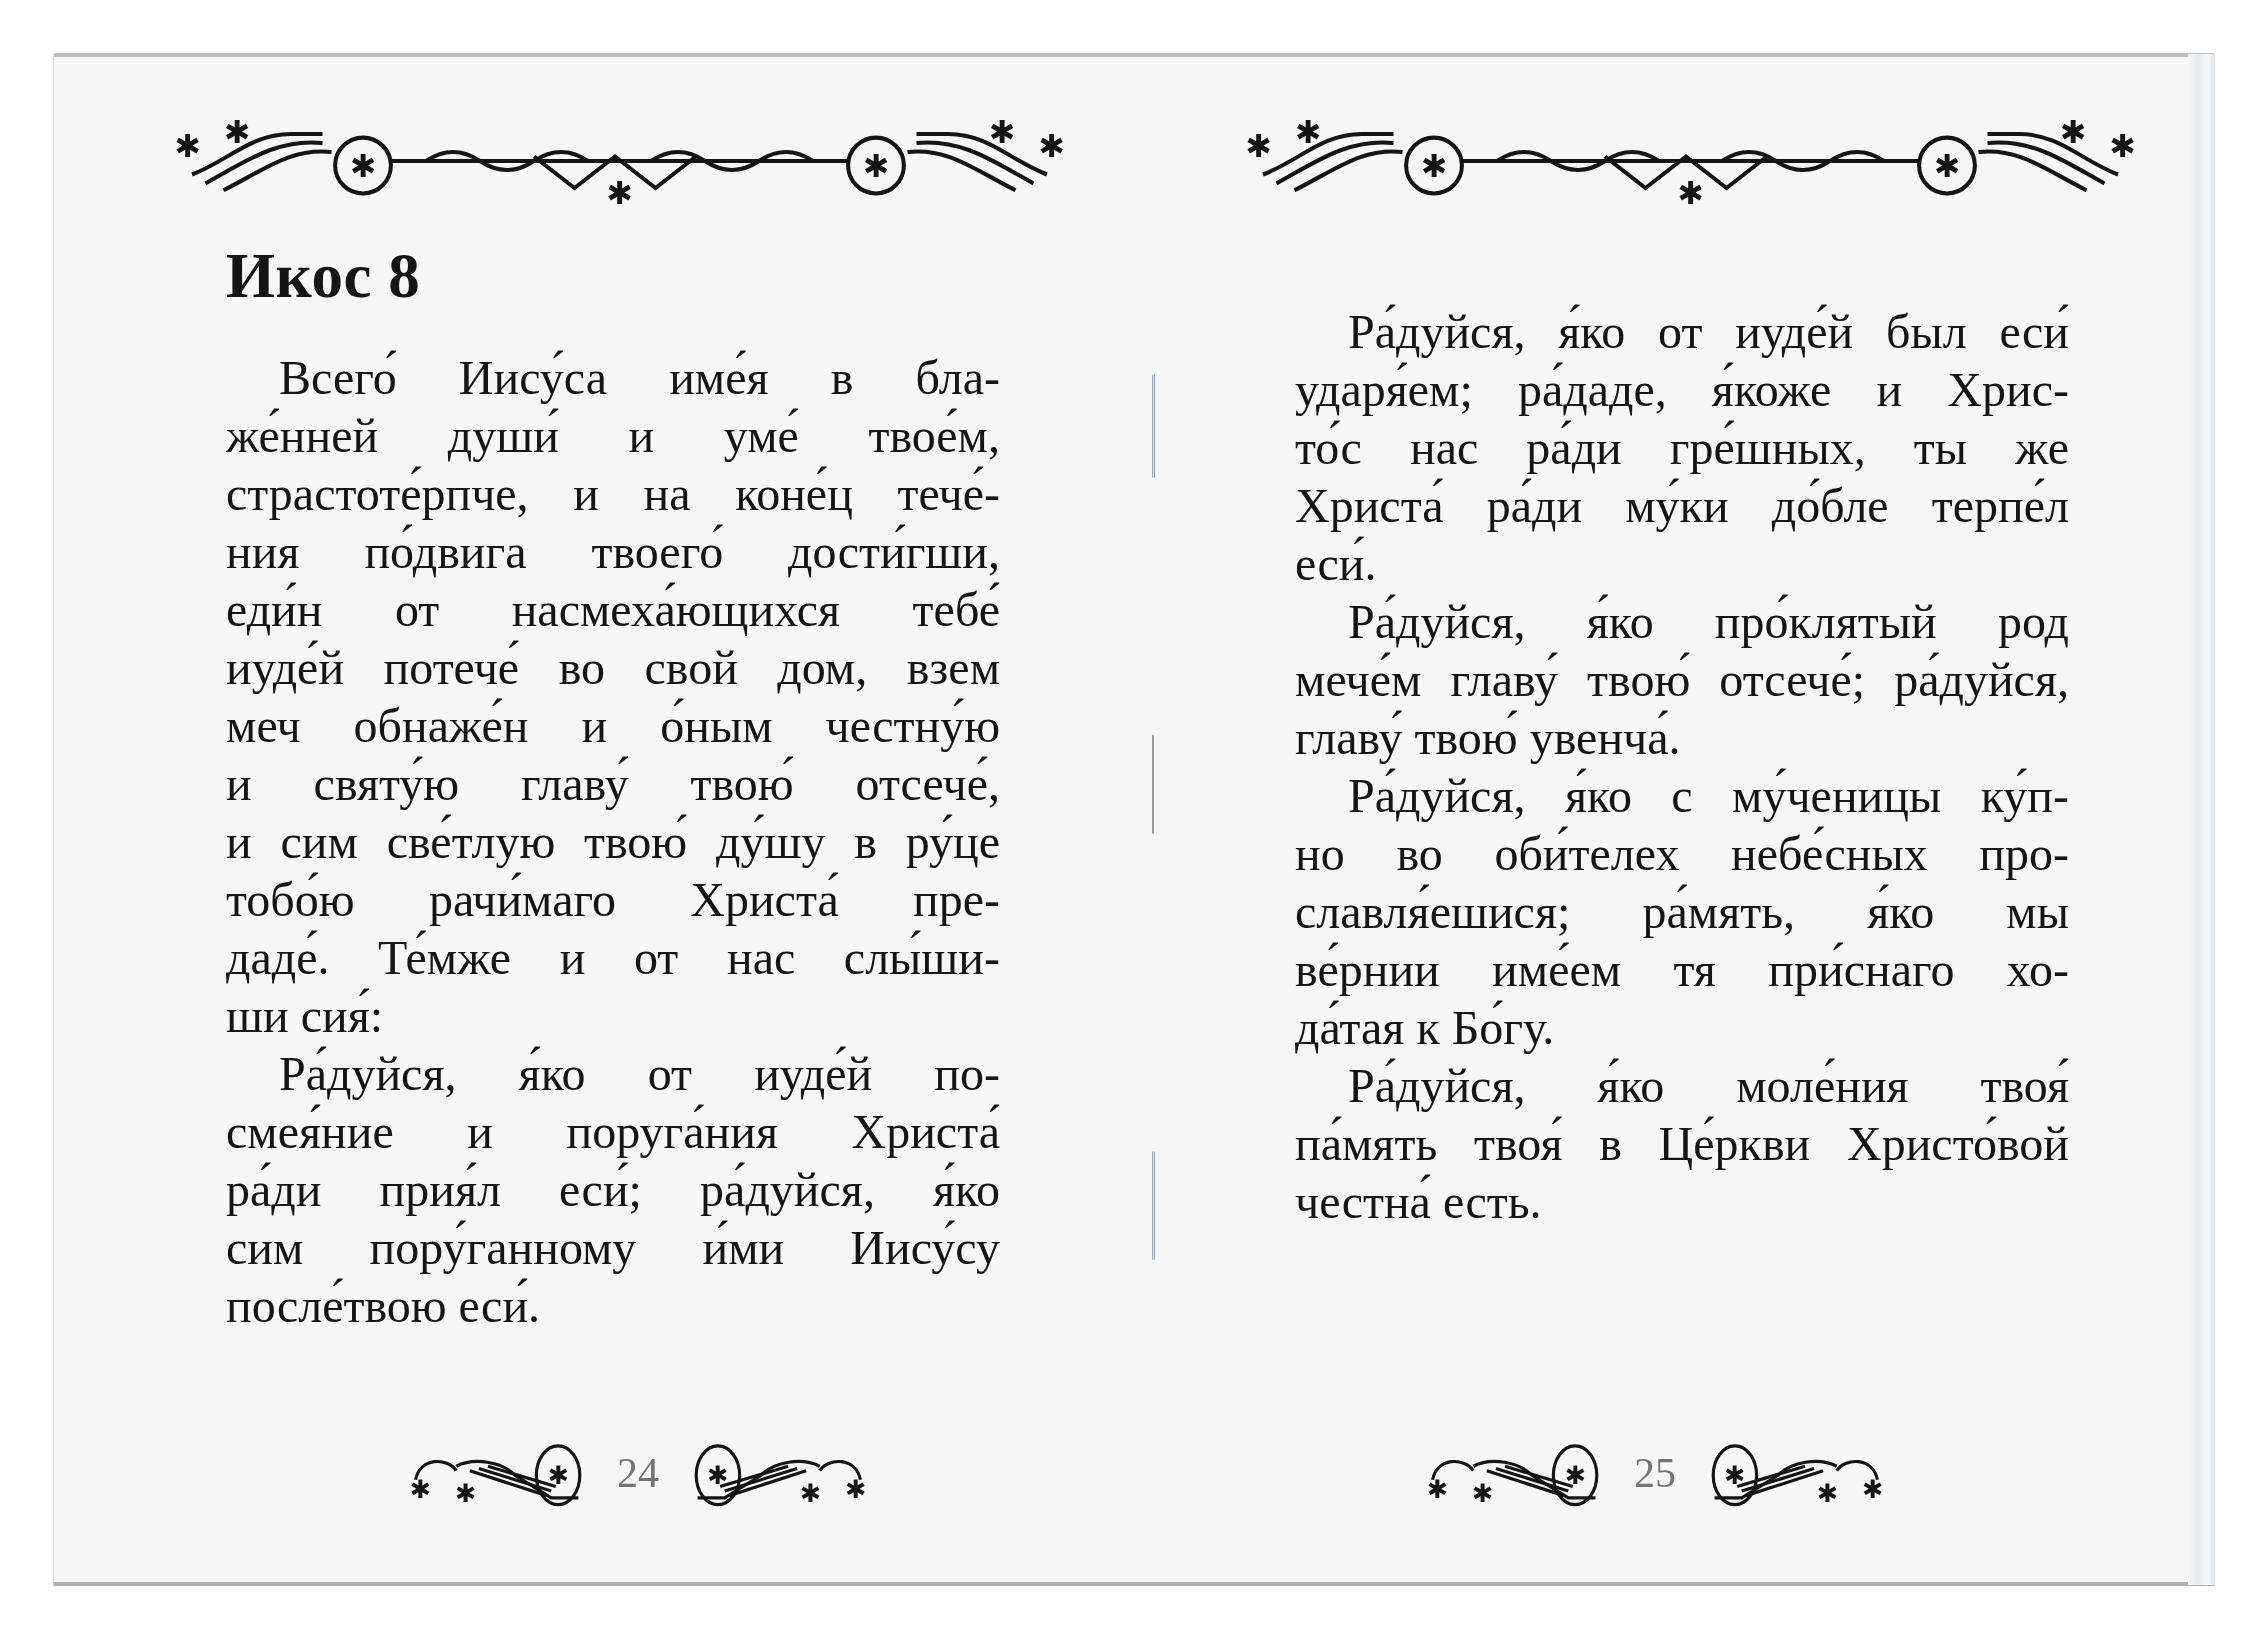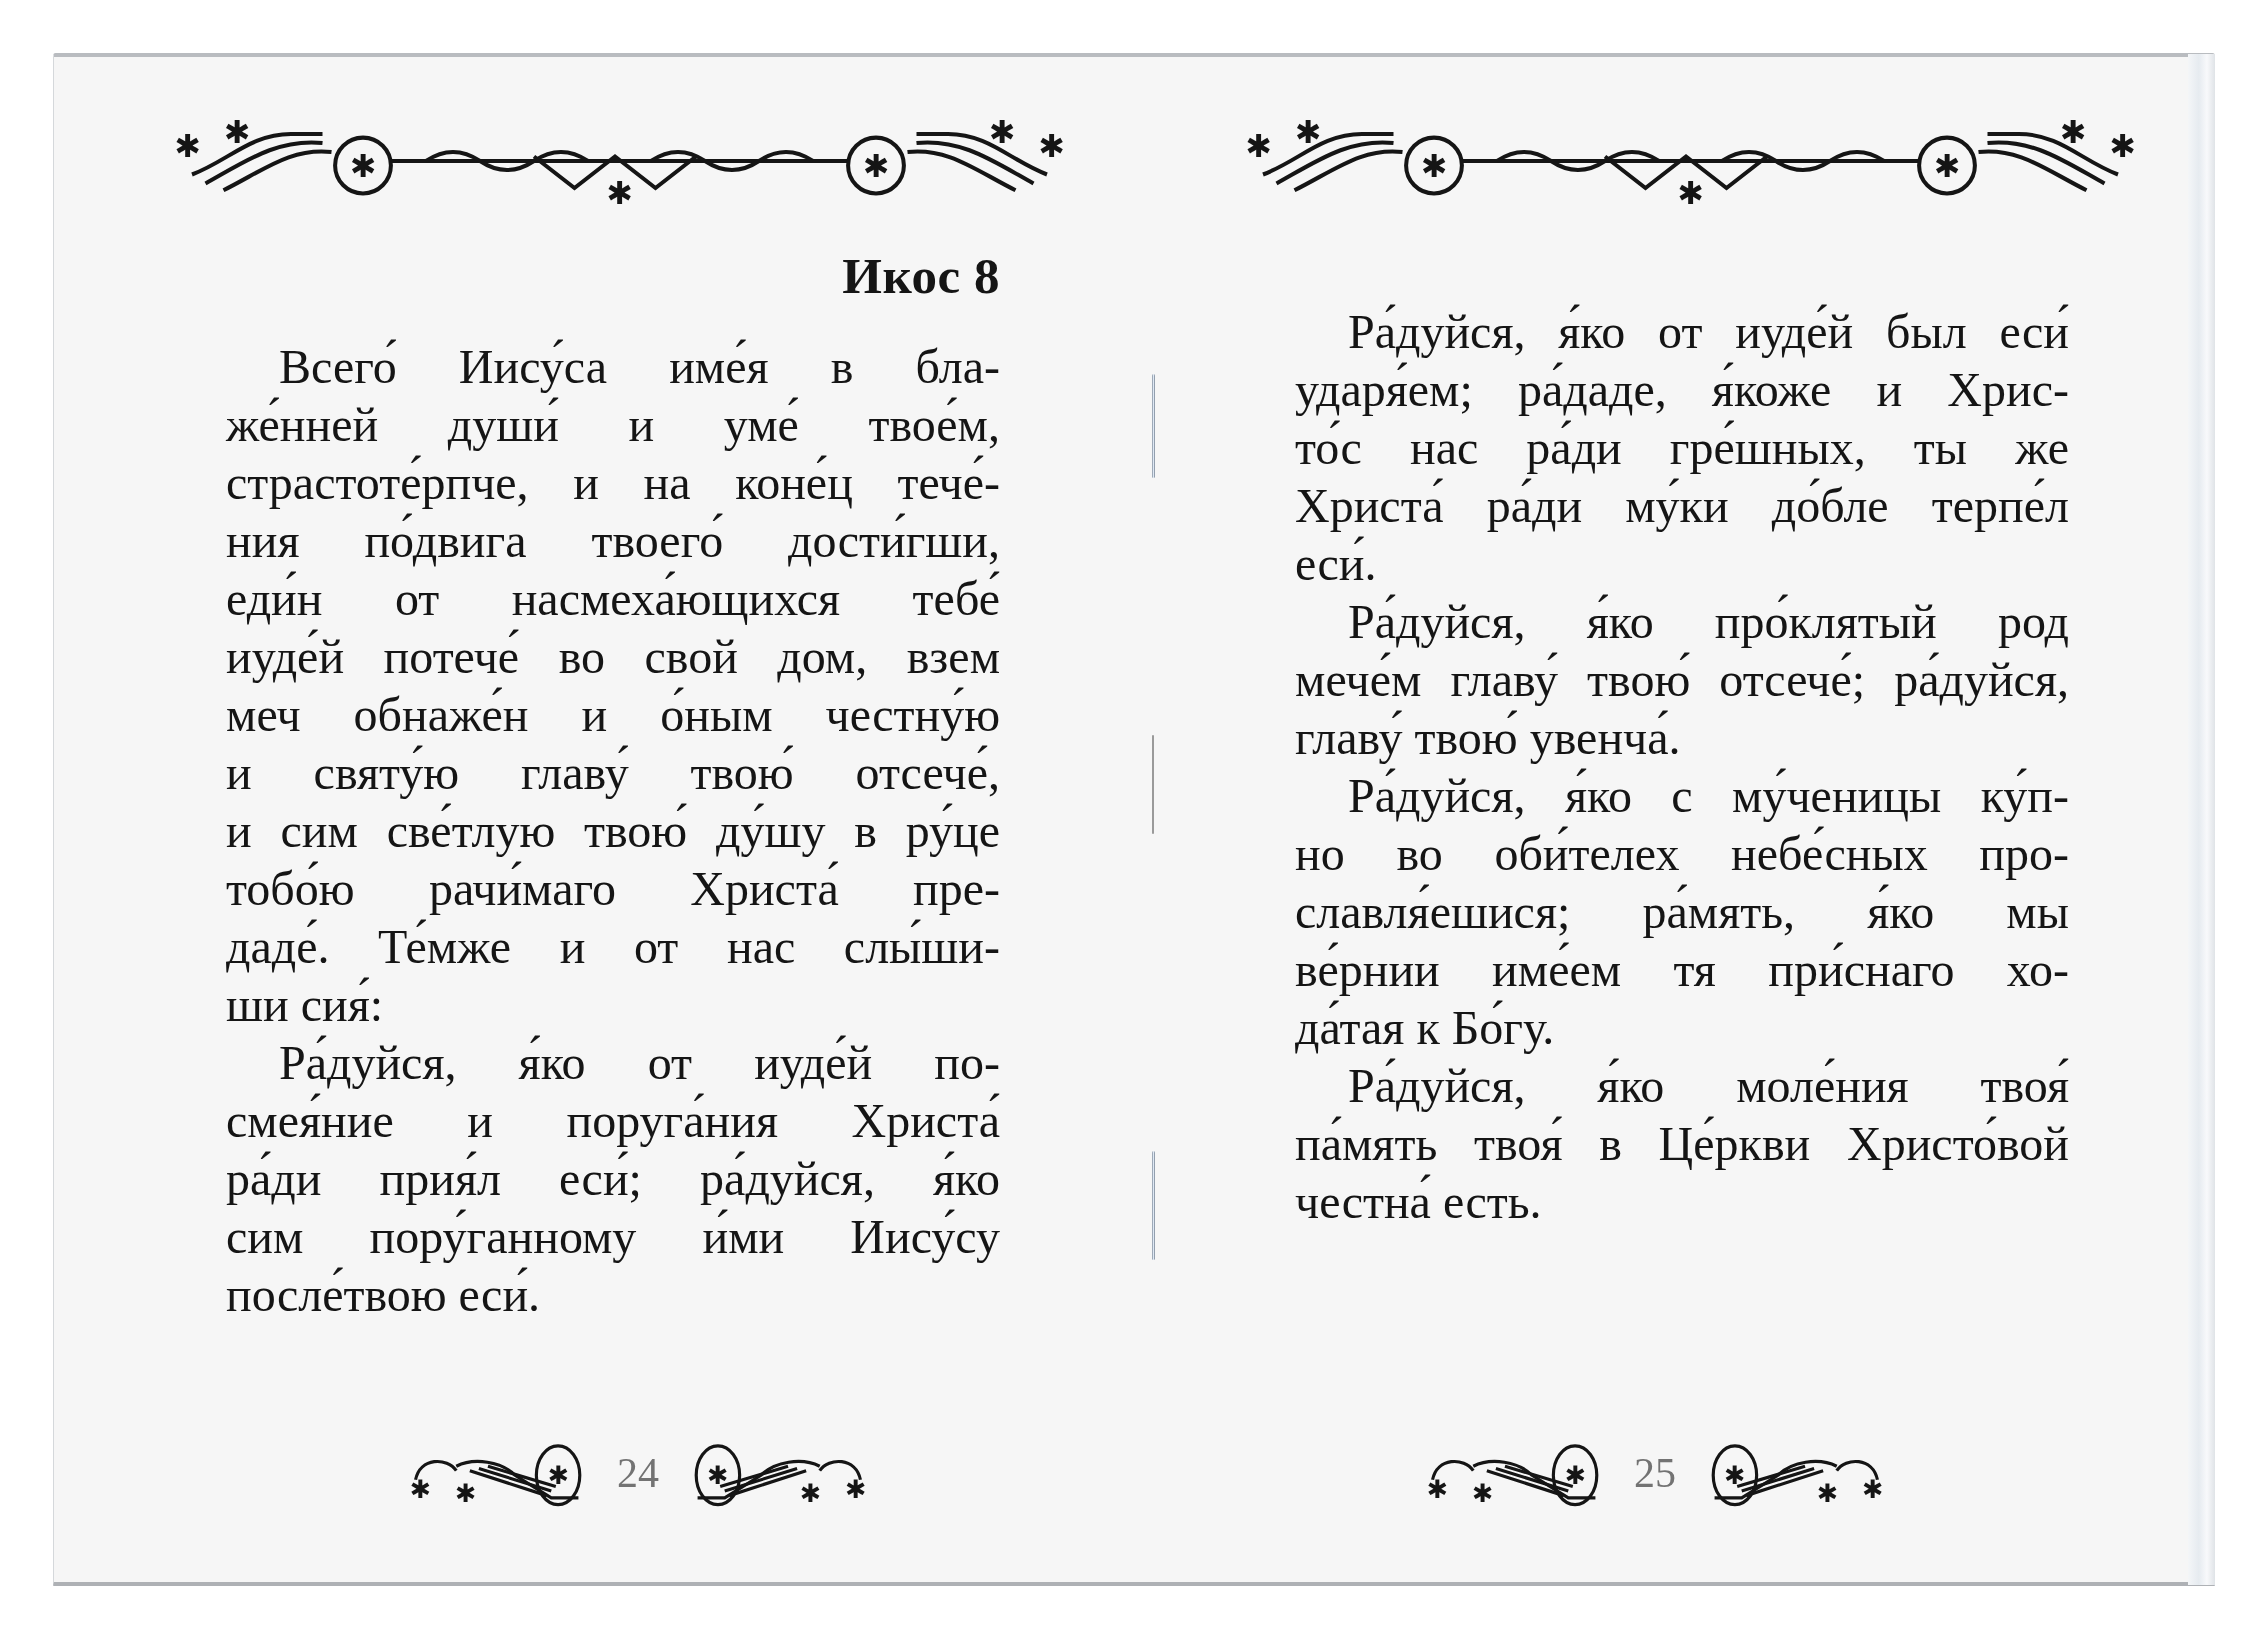--- a/index.html
+++ b/index.html
@@ -10,21 +10,21 @@
   .book-edge { position:absolute; right:-1.4px; top:-2.7px; width:27px; height:1531px; background:linear-gradient(90deg,#f4f6f8,#e6ebf0 40%,#f8f9fb 70%,#dfe3e7); }
   .page { position:absolute; top:0; height:100%; }
   .page.left { left:0; width:1085px; }
   .page.right { left:1085px; width:1076px; }
   .ornament-top { position:absolute; top:50px; height:99px; }
   .page.left .ornament-top { left:118px; width:895px; }
   .page.right .ornament-top { left:104px; width:895px; }
   .text-block { position:absolute; font-size:48px; line-height:58px; color:#151515; }
   .page.left .text-block { left:172px; top:190px; width:774px; }
   .page.right .text-block { left:156px; top:246px; width:774px; }
-  .title { font-weight:bold; text-align:right; font-size:51px; line-height:58px; margin-bottom:33px; letter-spacing:0.5px; }
+  .title { font-weight:bold; text-align:left; font-size:63px; line-height:58px; margin-bottom:44px; letter-spacing:0.5px; }
   .line { display:block; text-align:justify; text-align-last:justify; white-space:nowrap; }
   .line.last { text-align-last:left; }
   .line.indent { padding-left:53px; }
   .footer { position:absolute; top:1375px; height:81px; display:flex; align-items:center; }
   .page.left .footer { left:348px; }
   .page.right .footer { left:1366px; left:280px; }
   .page-number { font-size:42px; margin:0 25px; color:#737373; }
   .gutter { position:absolute; left:1085px; top:0; width:27px; height:100%; }
   .staple { position:absolute; left:12.7px; width:3.6px; background:linear-gradient(90deg,#7e8a99,#dfe9f5,#6d7a8a); border-radius:1.8px; }
 </style>

